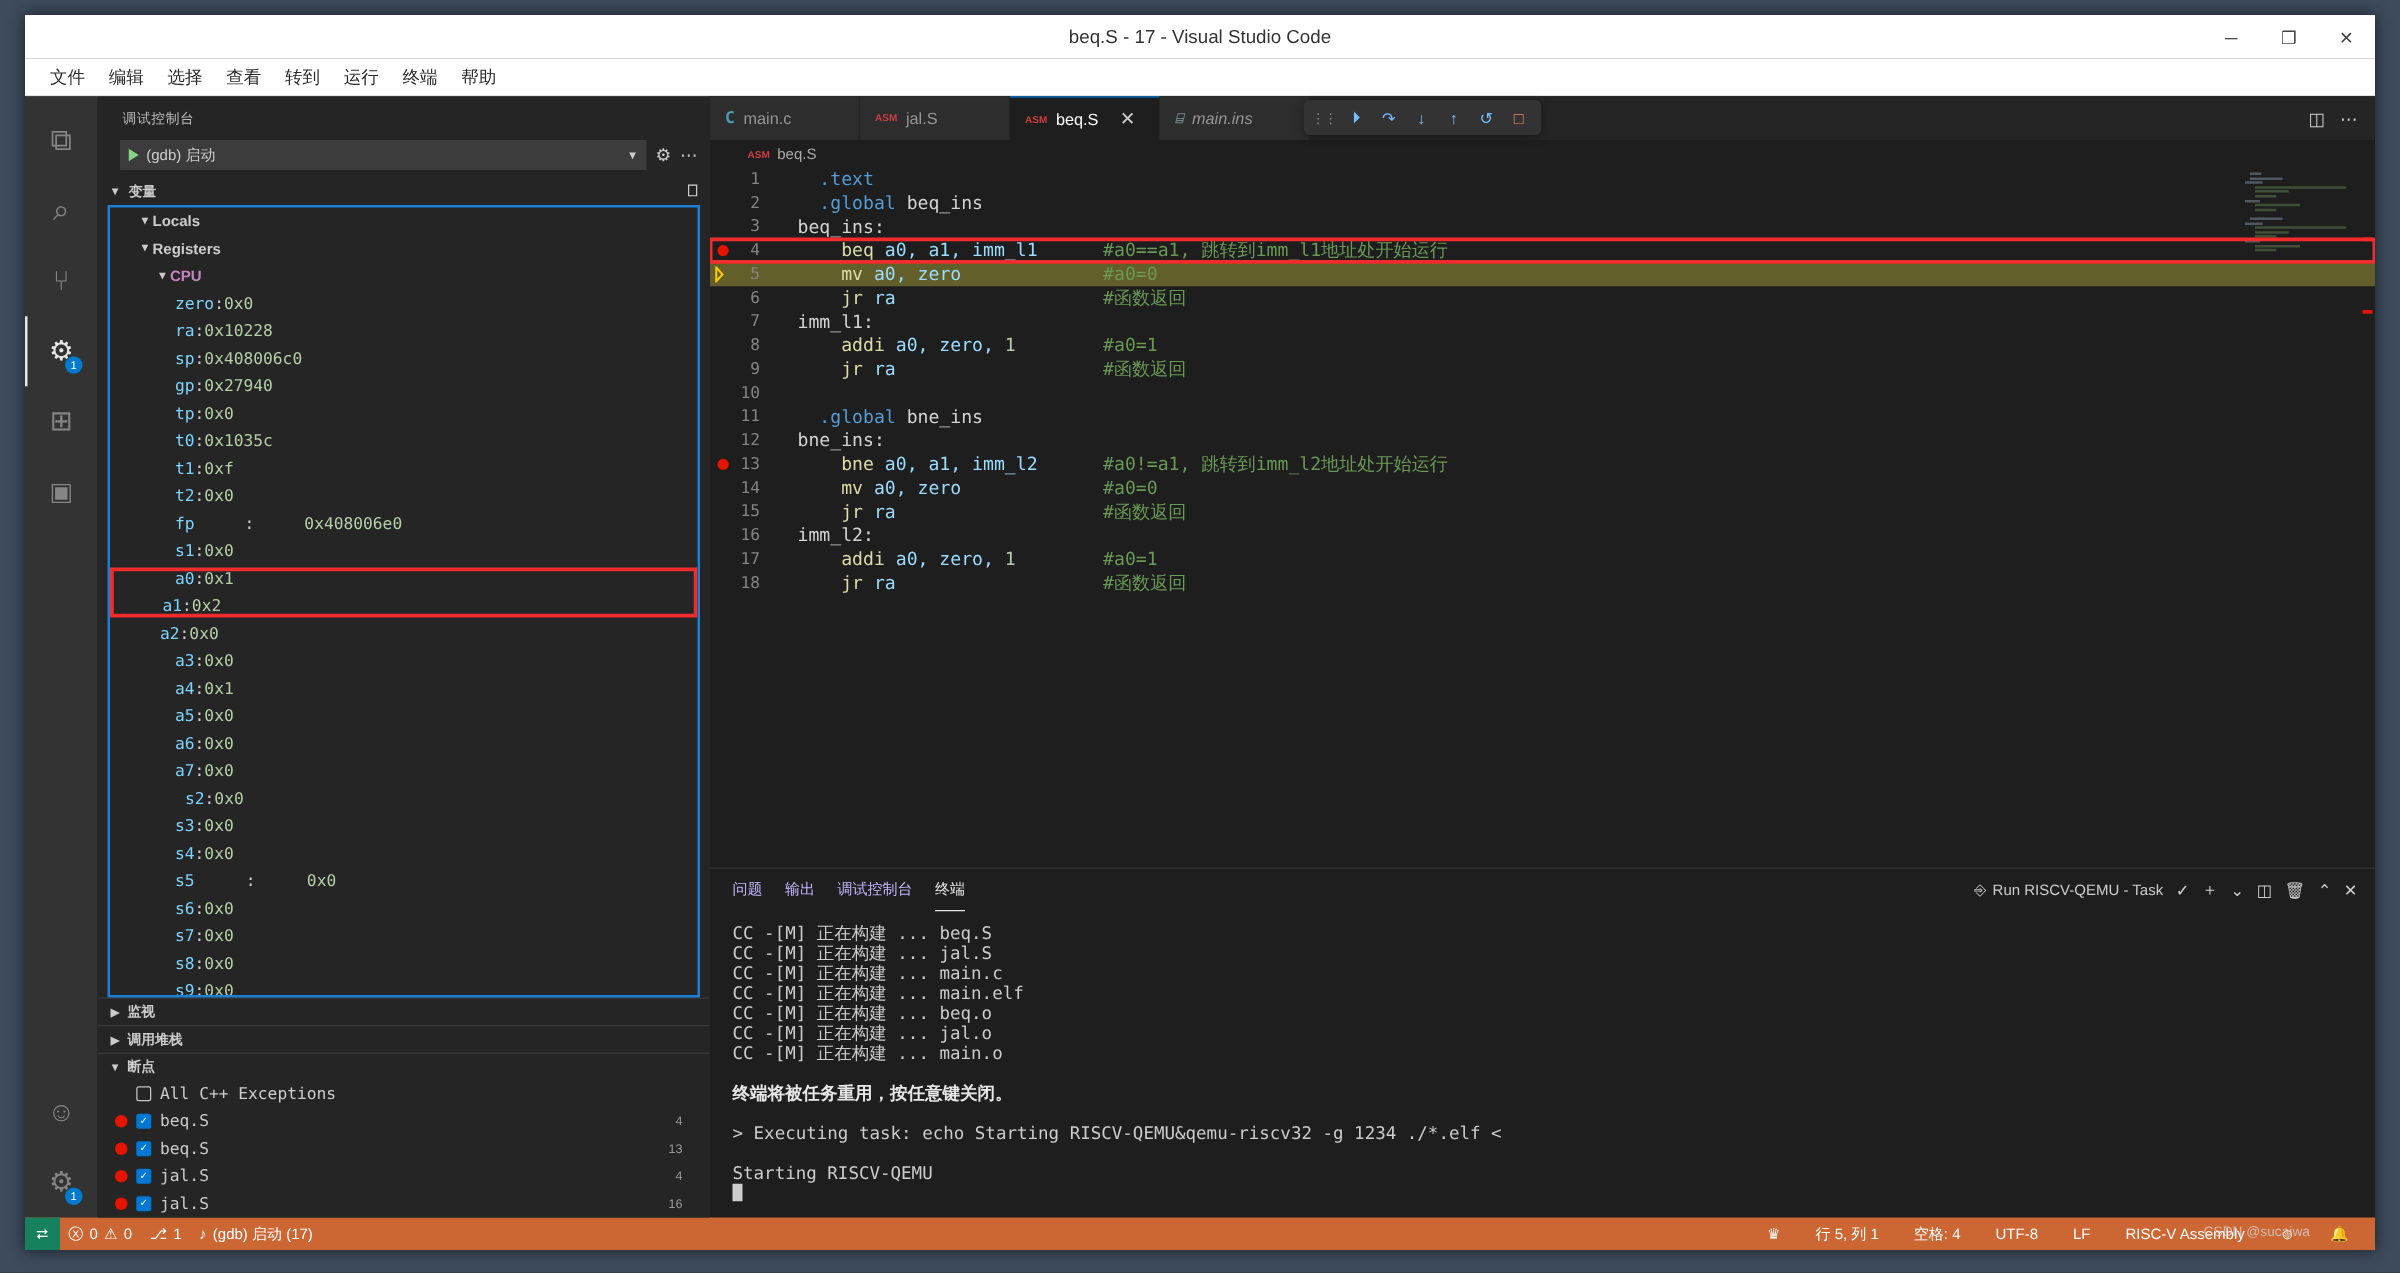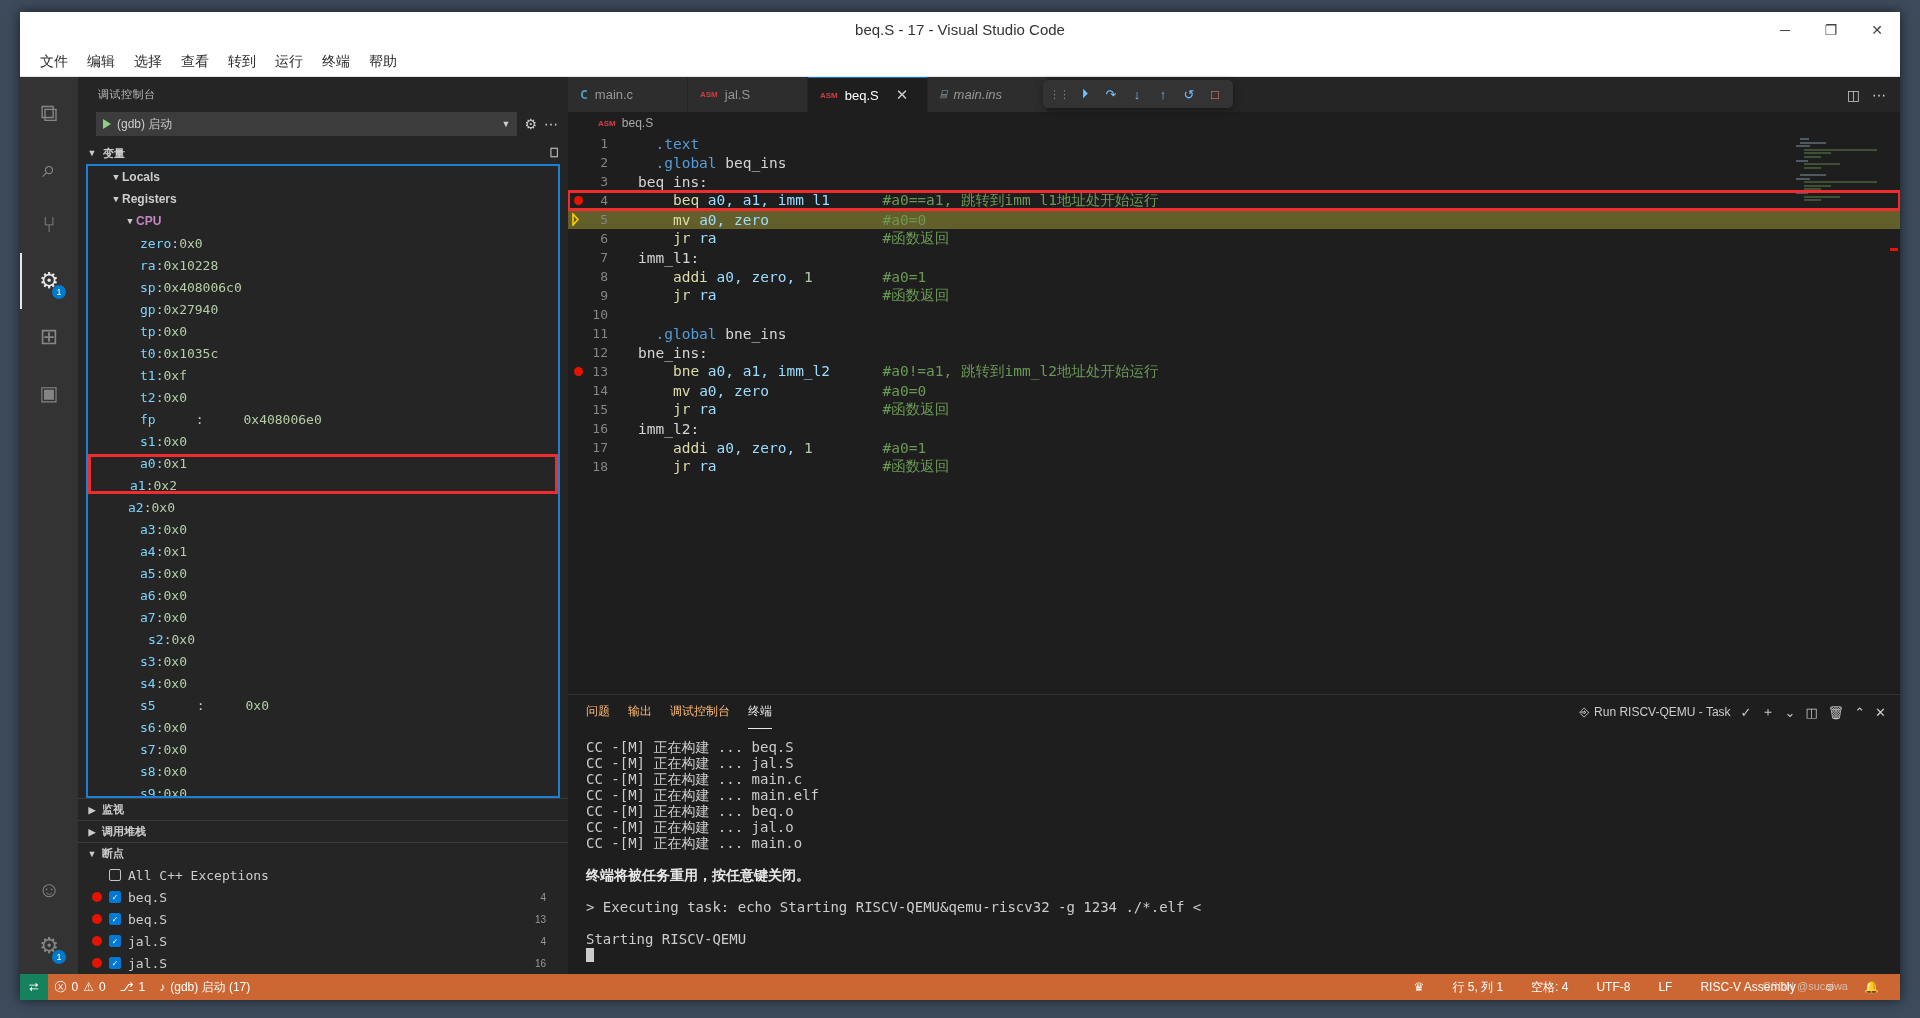--- a/index.html
+++ b/index.html
@@ -125,21 +125,21 @@
   .k-cmt { color: #6a9955; }
   .k-plain { color: #d4d4d4; }
   .minimap { position: absolute; right: 14px; top: 4px; width: 90px; height: 48px; opacity: .55; }
   .mm-l { height: 2px; margin-bottom: 1.6px; }
   .scroll-ov { position: absolute; right: 0; top: 0; width: 14px; bottom: 0; }
   .scroll-mark { position: absolute; right: 2px; width: 8px; height: 3px; background: #e51400; }
   
   .panel { height: 280px; background: #1e1e1e; border-top: 1px solid #333; display: flex;
            flex-direction: column; flex: none; }
   .panel-tabs { height: 34px; display: flex; align-items: center; gap: 18px; padding-left: 18px; flex: none; }
-  .ptab { font-size: 12px; color: #fdba74; height: 34px; display: flex; align-items: center;
+  .ptab { font-size: 12px; color: #c4b5fd; height: 34px; display: flex; align-items: center;
           border-bottom: 1px solid transparent; }
   .ptab.active { color: #e7e7e7; border-bottom: 1px solid #e7e7e7; }
   .panel-actions { margin-left: auto; display: flex; align-items: center; gap: 10px; padding-right: 14px;
                    color: #cccccc; font-size: 13px; }
   .term-sel { font-size: 12px; color: #cccccc; display: flex; align-items: center; gap: 5px; }
   .term-body { flex: 1; padding: 10px 0 0 18px; font-family: "DejaVu Sans Mono", monospace;
                font-size: 14px; color: #cccccc; overflow: hidden; line-height: 16px; }
   .tline { white-space: pre; height: 16px; }
   .tline.bold { font-weight: bold; color: #e7e7e7; }
   .caret-blk { display: inline-block; width: 8px; height: 14px; background: #cccccc; vertical-align: -2px; }

